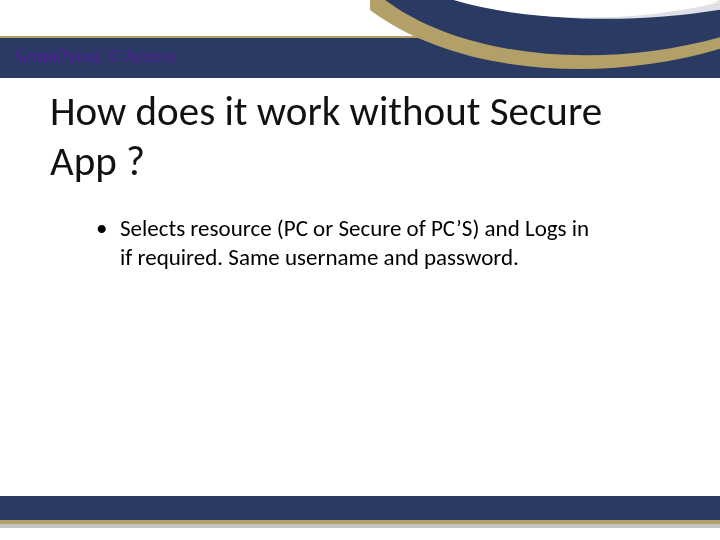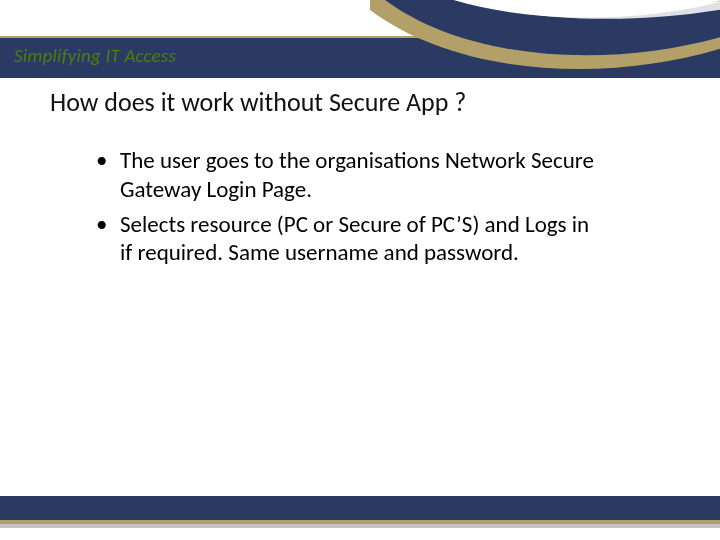--- a/index.html
+++ b/index.html
@@ -28,38 +28,38 @@
     top:38px;height:40px;
     background:#2a3a63;
   }
   .banner-topline{
     position:absolute;left:0;right:0;top:36px;height:2px;
     background:#b3a069;
   }
   .tagline{
     position:absolute;
     left:14px;top:44px;
-    color:#4d7c0f;
+    color:#4c1d95;
     font-size:19px;
     font-style:italic;
     letter-spacing:.2px;
   }
 
   
   .swoosh{
     position:absolute;
     top:-30px;right:-50px;
     width:420px;height:140px;
     pointer-events:none;
   }
 
   
   .slide-title{
     margin:8px 50px 0 50px;
-    font-size:26px;
+    font-size:41px;
     font-weight:400;
     color:#111;
   }
   .bullets{
     margin:28px 118px 0 90px;
     font-size:23px;
     line-height:1.25;
     list-style:none;
     padding:0;
   }
@@ -110,21 +110,20 @@
 
     <path d="M35,0 C130,60 300,60 420,18 L420,50 C300,100 130,100 35,30 Z" fill="#2a3a63"></path>
 
     <path d="M60,0 C150,48 300,48 420,22 L420,30 C300,58 150,58 60,8 Z" fill="#ffffff" opacity="0.85"></path>
   </svg>
 </div>
 
 <h1 class="slide-title">How does it work without Secure App ?</h1>
 
 <ul class="bullets">
-  <li>The user goes to the organisations Network Secure Gateway Login Page.</li>
   <li>Selects resource (PC or Secure of PC’S) and Logs in if required. Same username and password.</li>
 </ul>
 
 <div class="footer">
   <div class="footer-stripe"></div>
   <div class="footer-accent"></div>
   <div class="footer-shadow"></div>
 </div>
 
 </body></html>

